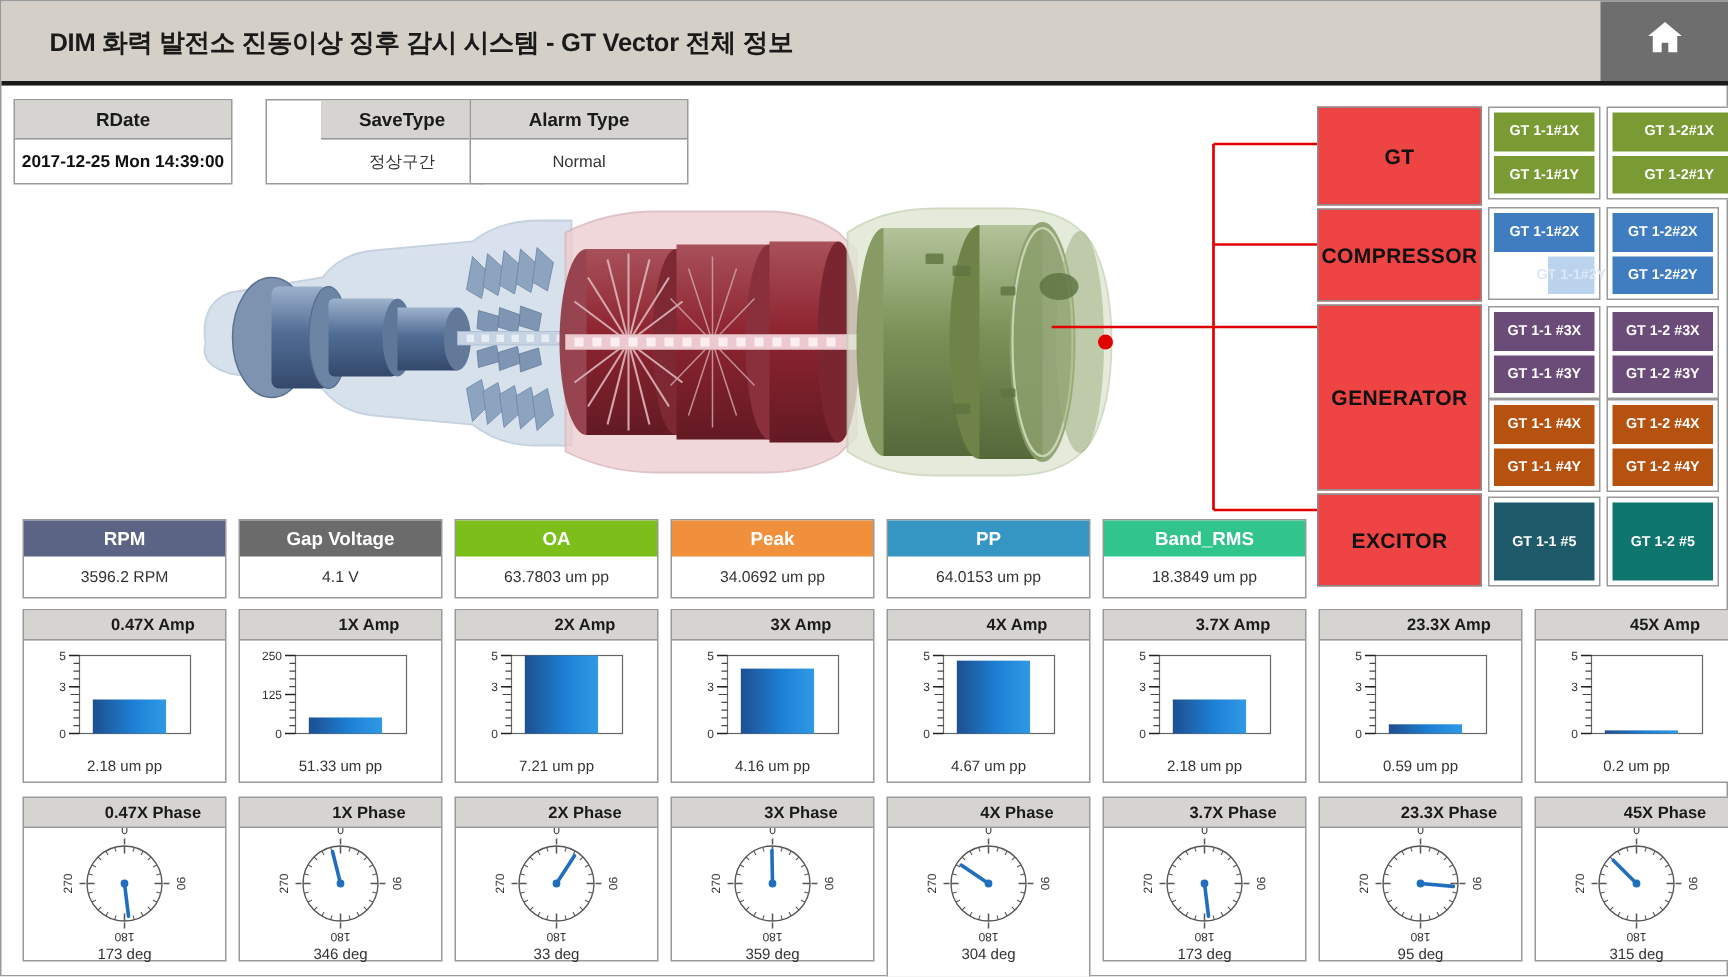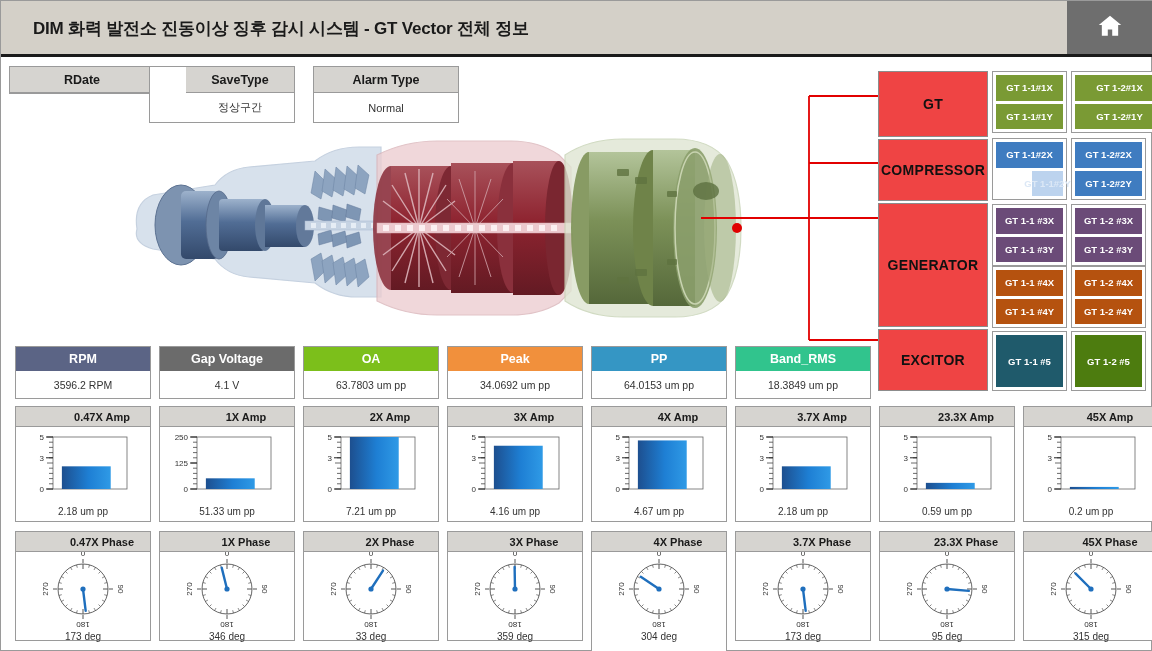--- a/index.html
+++ b/index.html
@@ -149,22 +149,23 @@
         <svg viewBox="0 0 24 24" fill="#ffffff" aria-hidden="true">
           <path d="M12 3.2 2.4 11.2h2.6v9.2h5.1v-5.4h3.8v5.4h5.1v-9.2h2.6z"></path>
         </svg>
       </span>
     </div>
   </div>
 
   <div id="info-row">
       <div class="info-box" style="left: 8px; top: 65px; width: 146px;">
         <div class="info-head">RDate</div>
-      </div>
-      <div class="info-box" style="left: 148px; top: 65px; width: 146px; padding-left: 36px;">
+        <div class="info-val bold">2017-12-25 Mon 14:39:00</div>
+      </div>
+      <div class="info-box" style="left: 176px; top: 65px; width: 146px; padding-left: 36px;">
         <div class="info-head">SaveType</div>
         <div class="info-val">정상구간</div>
       </div>
       <div class="info-box" style="left: 312px; top: 65px; width: 146px;">
         <div class="info-head">Alarm Type</div>
         <div class="info-val">Normal</div>
       </div>
     </div>
 
   <div class="turbine-wrap">
@@ -381,21 +382,21 @@
         <div class="sbtn" style="background: rgb(181, 82, 15);">GT 1-1 #4Y</div>
       </div>
       <div class="sgroup" style="left: 1070px; top: 265px; width: 75px; height: 62px;">
         <div class="sbtn" style="background: rgb(181, 82, 15);">GT 1-2 #4X</div>
         <div class="sbtn" style="background: rgb(181, 82, 15);">GT 1-2 #4Y</div>
       </div>
       <div class="sgroup" style="left: 991px; top: 330px; width: 75px; height: 60px;">
         <div class="sbtn" style="background: rgb(31, 90, 107);">GT 1-1 #5</div>
       </div>
       <div class="sgroup" style="left: 1070px; top: 330px; width: 75px; height: 60px;">
-        <div class="sbtn" style="background: #4d7c0f;">GT 1-2 #5</div>
+        <div class="sbtn" style="background: #0f766e;">GT 1-2 #5</div>
       </div>
     </div>
 
   <div id="metric-row">
       <div class="metric" style="left: 14px; top: 345px; width: 136px;">
         <div class="metric-head" style="background:#5b6485">RPM</div>
         <div class="metric-val">3596.2 RPM</div>
       </div>
       <div class="metric" style="left: 158px; top: 345px; width: 136px;">
         <div class="metric-head" style="background:#6b6b6b">Gap Voltage</div>

